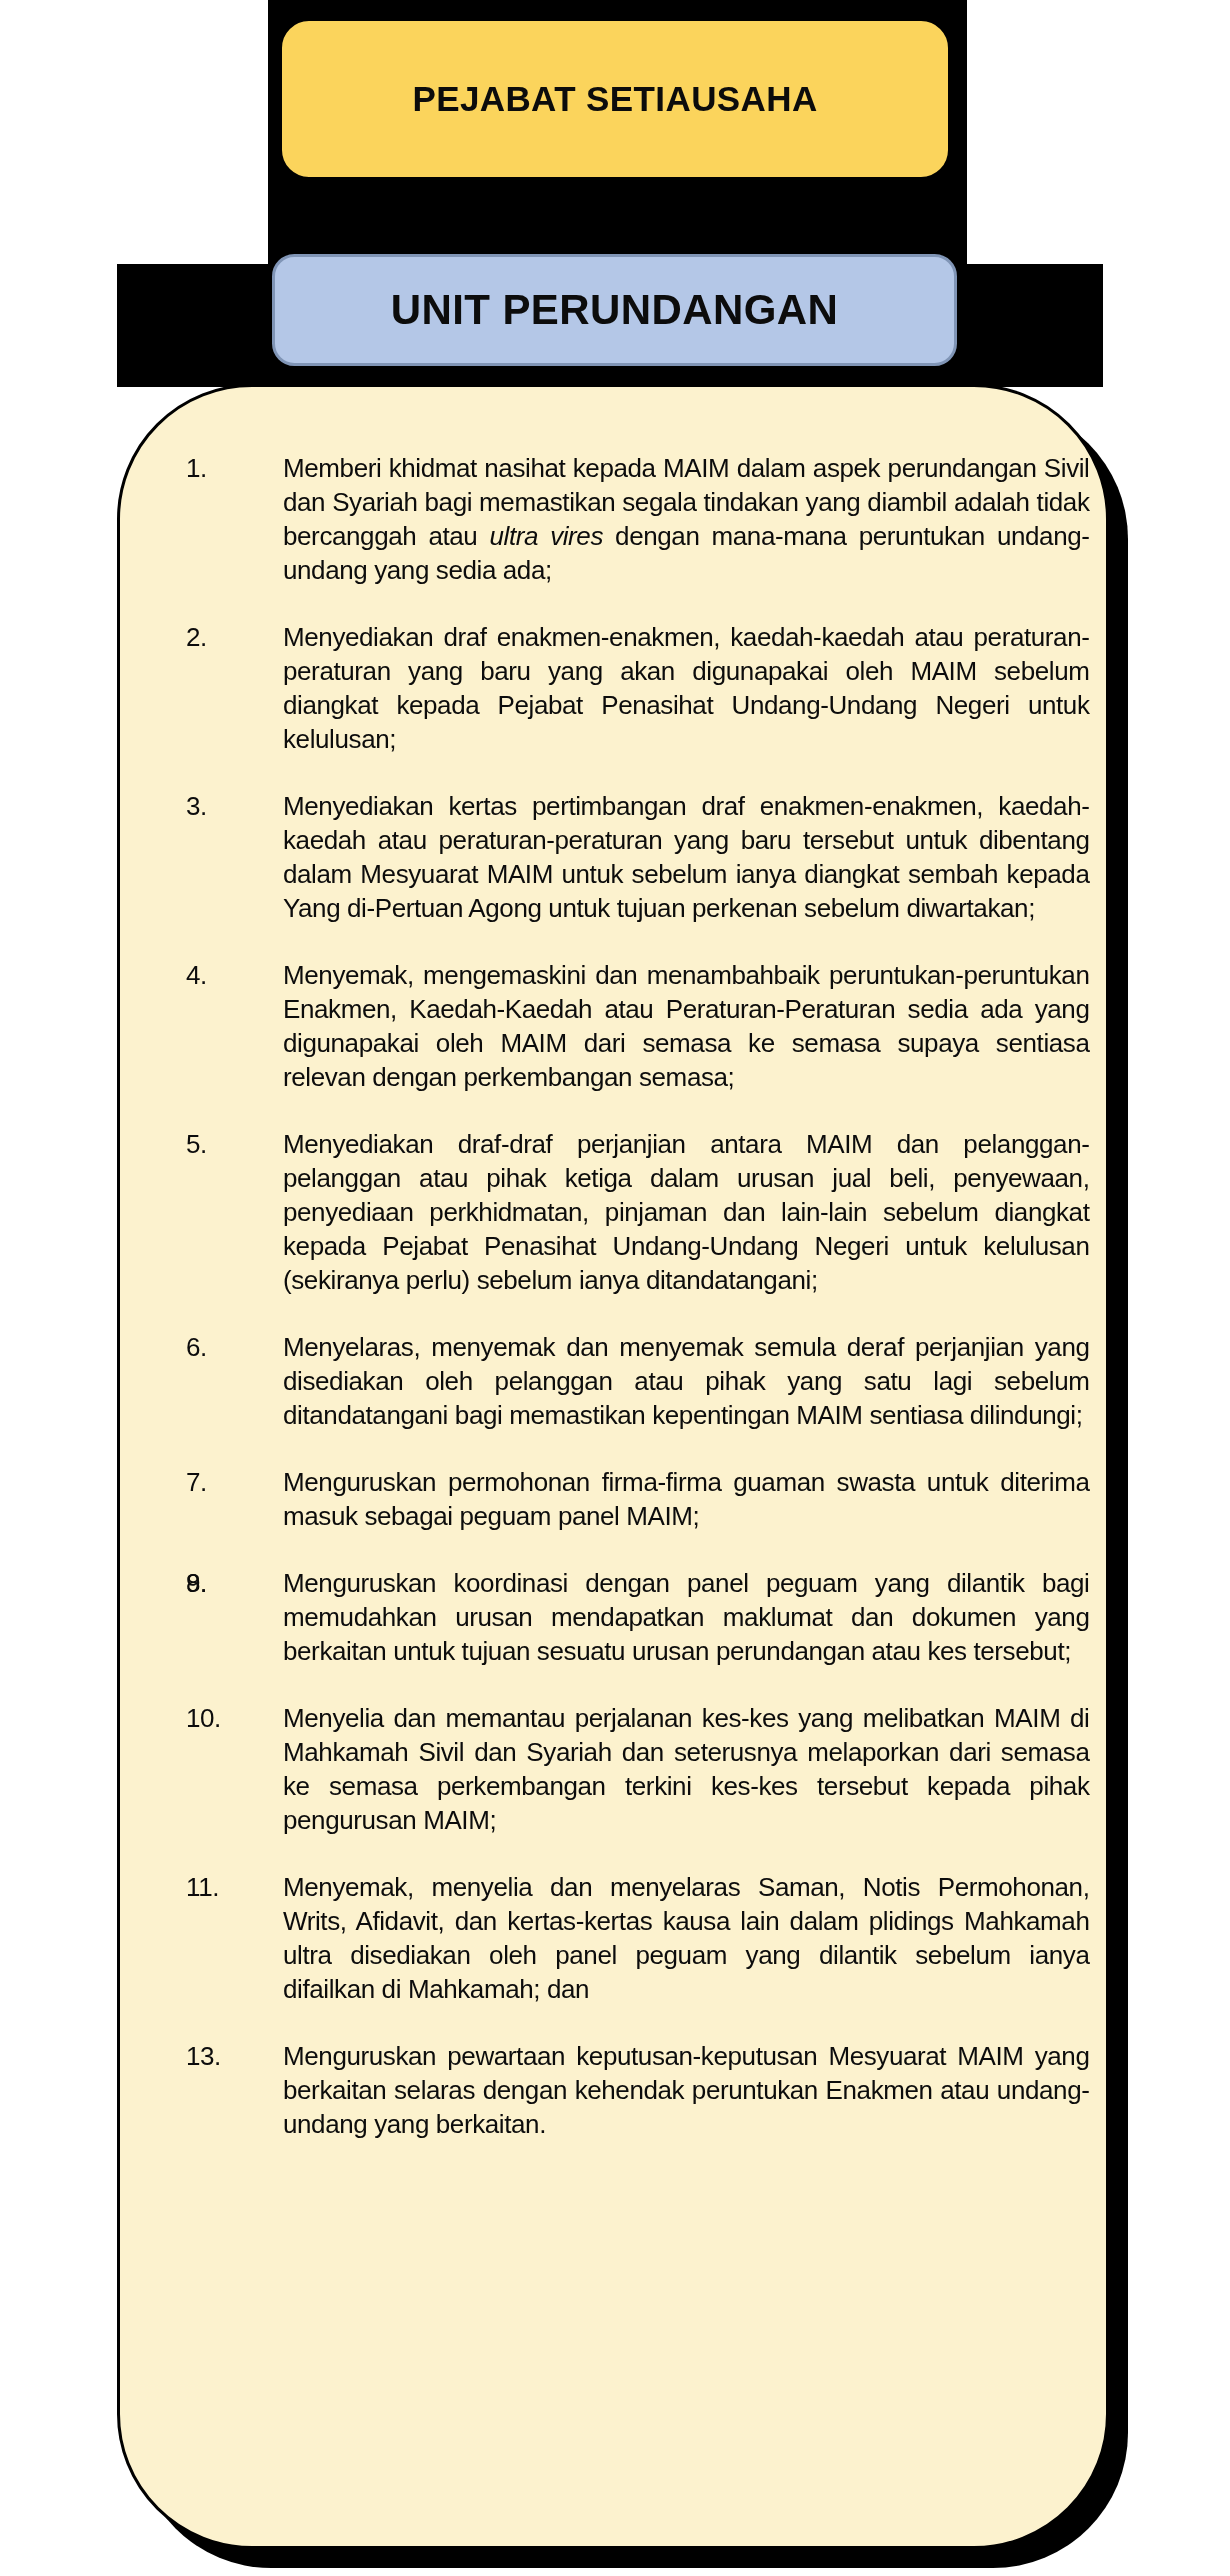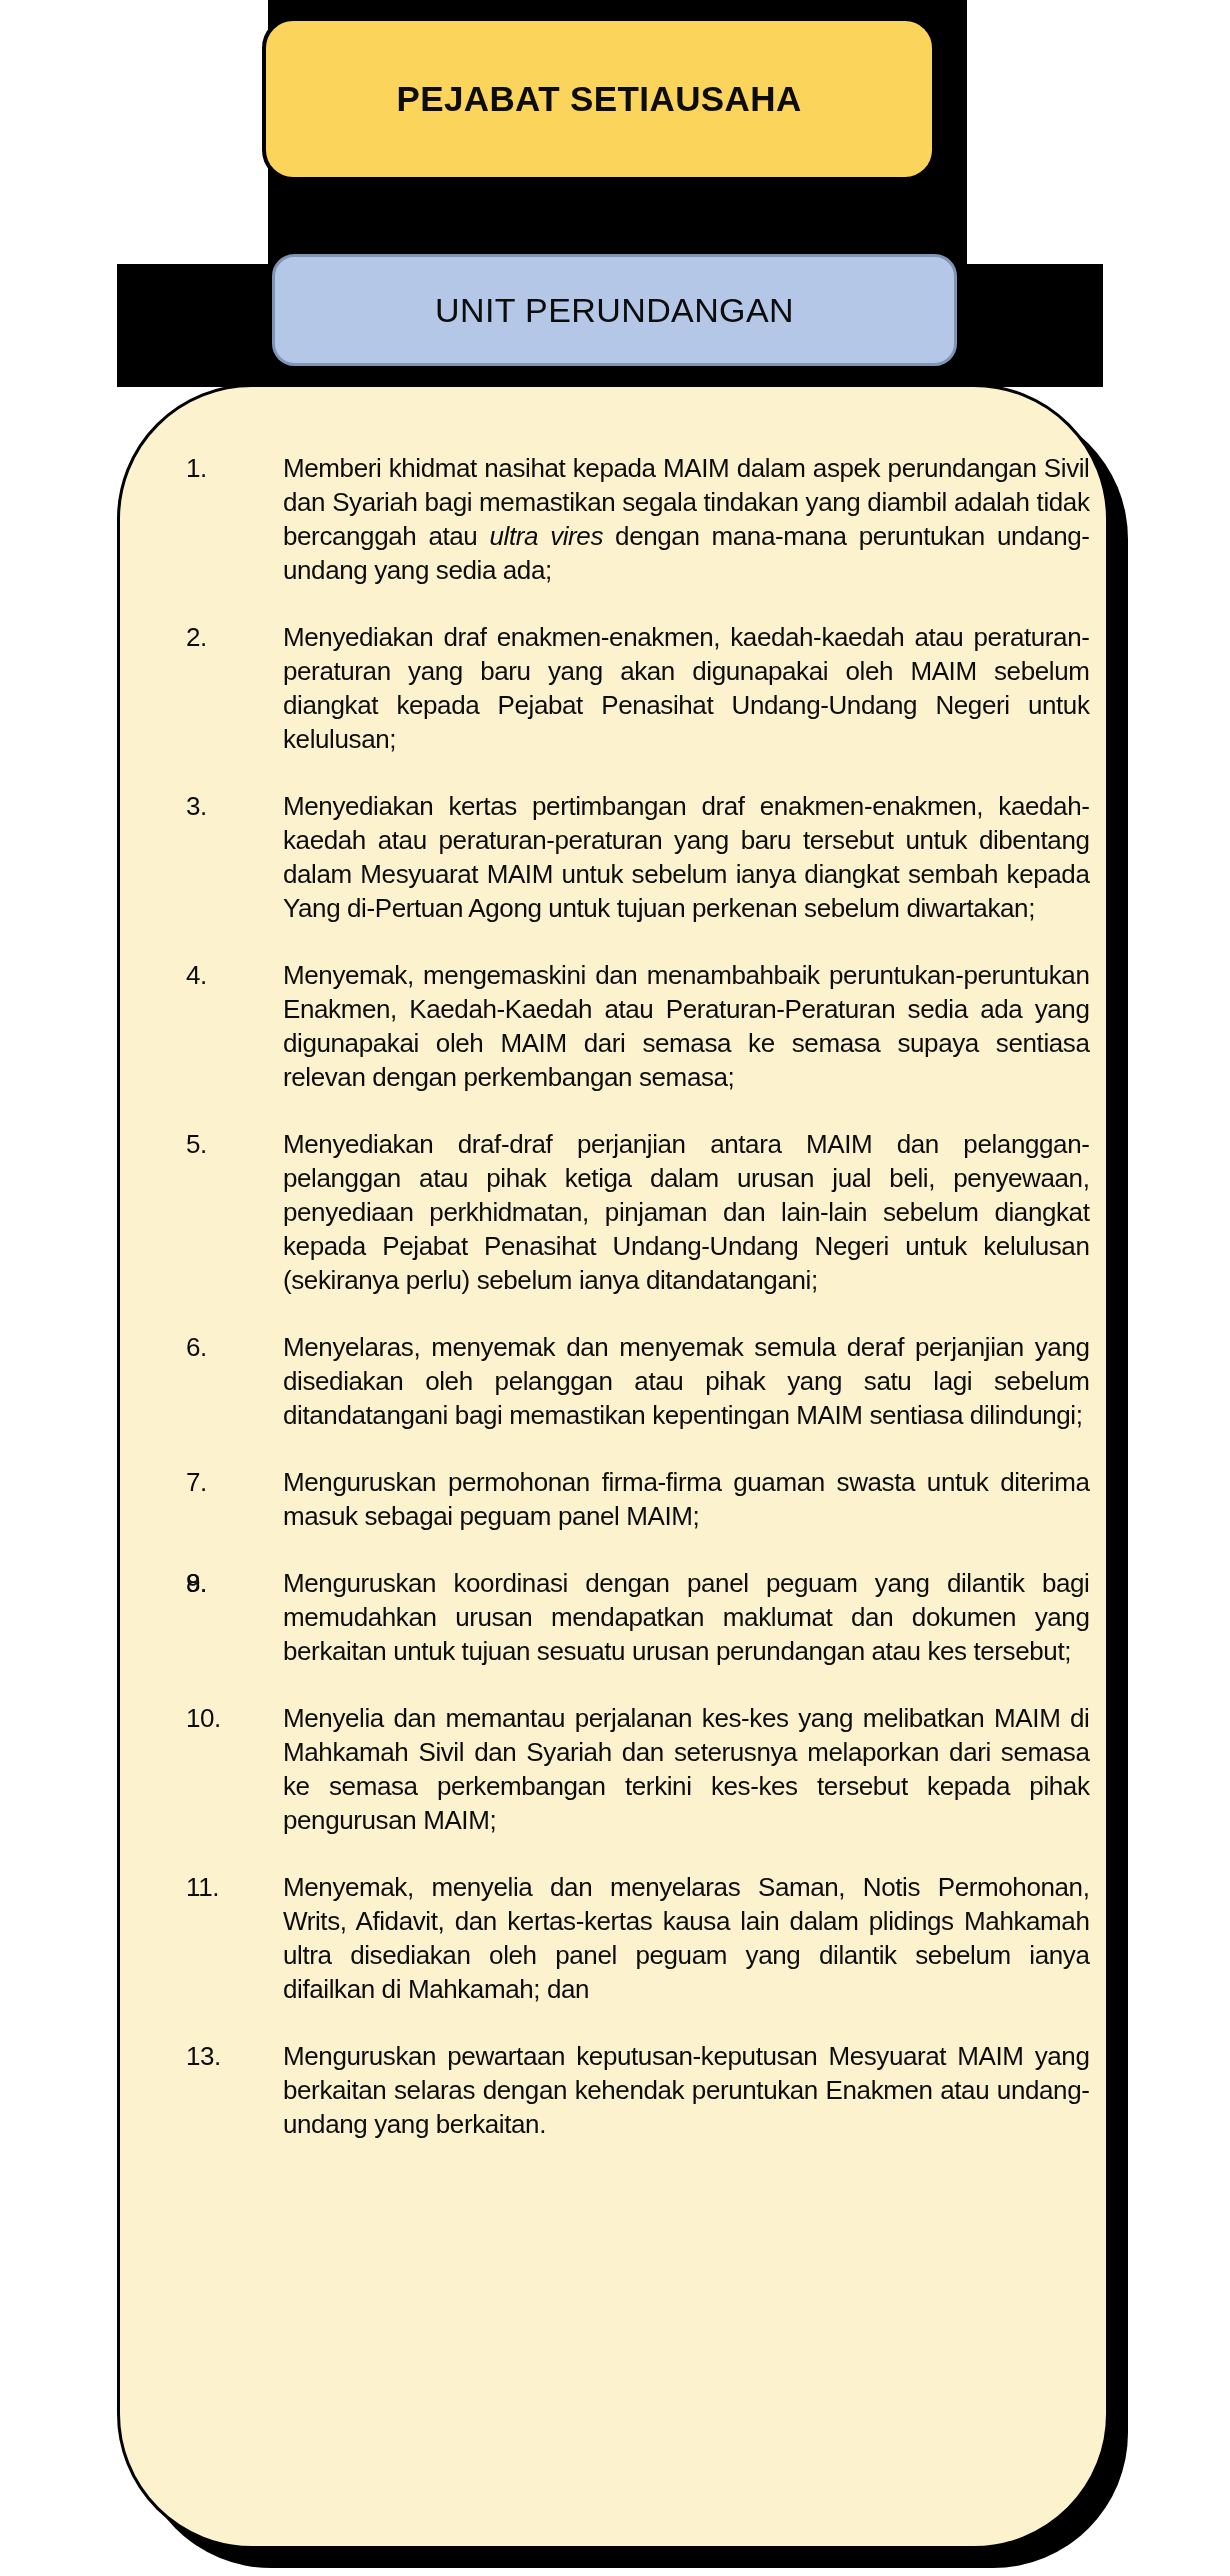--- a/index.html
+++ b/index.html
@@ -22,35 +22,35 @@
     background:var(--cream,#FCF2CE);
   }
   .duties{position:absolute;left:0;top:64px;right:16.5px;bottom:15px;overflow:hidden;}
   .duty{position:relative;padding-left:163px;margin-bottom:33px;
     font-size:26px;line-height:34px;letter-spacing:-0.4px;color:#0c0c0c;
     text-align:justify;}
   .duty .num{position:absolute;left:66px;top:0;letter-spacing:-0.4px;}
 
   
   .yellow-box{
-    position:absolute;left:262px;top:16.5px;width:674px;height:164px;
+    position:absolute;left:278px;top:16.5px;width:674px;height:164px;
     box-sizing:border-box;border:4.5px solid var(--ink,#000);border-radius:31px;
     background:var(--yellow,#FBD45C);
     display:flex;align-items:center;justify-content:center;
   }
   .yellow-box .label{font-size:35px;font-weight:bold;color:#0c0c0c;letter-spacing:0.4px;}
 
   
   .blue-box{
     position:absolute;left:272px;top:254px;width:685px;height:112px;
     box-sizing:border-box;border:3px solid var(--blue-border,#8095B6);border-radius:22.4px;
     background:var(--blue,#B4C7E7);
     display:flex;align-items:center;justify-content:center;
   }
-  .blue-box .label{font-size:34px;font-weight:normal;color:#0c0c0c;letter-spacing:0.4px;text-align:center;}
+  .blue-box .label{font-size:42px;font-weight:bold;color:#0c0c0c;letter-spacing:0.4px;text-align:center;}
 </style>
 </head>
 <body>
 
 <div class="stage">
 
   <div class="rect-a"></div>
   <div class="band-b"></div>
   <div class="cream-shadow"></div>
 

